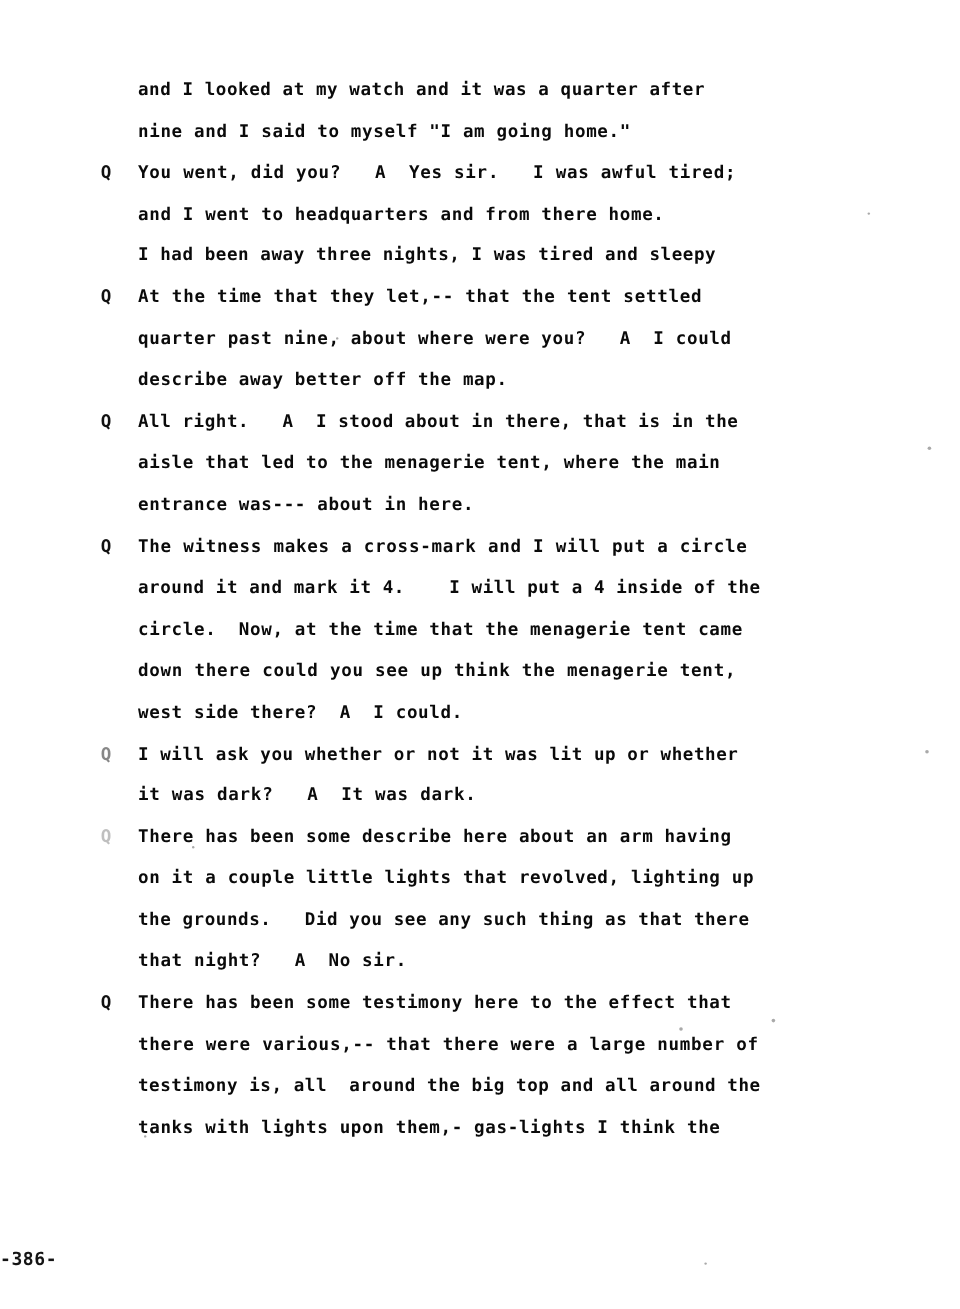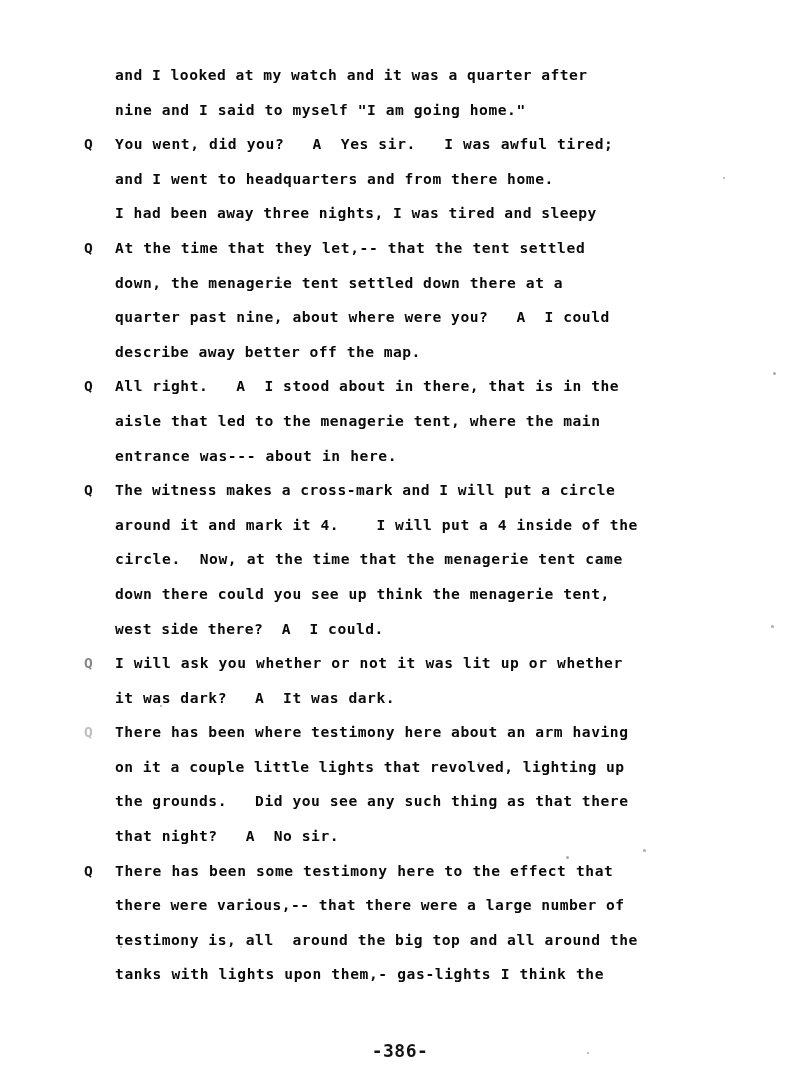--- a/index.html
+++ b/index.html
@@ -56,23 +56,22 @@
   
   .line:nth-child(3n)   .text { letter-spacing: 0.62px; }
   .line:nth-child(4n+1) .text { letter-spacing: 0.48px; }
 
   
   .folio {
     position: absolute;
     left: 0;
     top: 1040px;
     width: 800px;
-    text-align: center;
     font-family: "DejaVu Sans Mono", "Liberation Mono", monospace;
-    font-size: 18px;
+    font-size: 15px;
     font-weight: 700;
     letter-spacing: 0.5px;
     color: #141414;
   }
 
   
   .speck {
     position: absolute;
     background: #6f6f6f;
     border-radius: 50%;
@@ -105,24 +104,20 @@
     <div class="line">
       <span class="marker"></span>
       <span class="text">I had been away three nights, I was tired and sleepy</span>
     </div>
     <div class="line">
       <span class="marker">Q</span>
       <span class="text">At the time that they let,-- that the tent settled</span>
     </div>
     <div class="line">
       <span class="marker"></span>
-      <span class="text">down, the menagerie tent settled down there at a</span>
-    </div>
-    <div class="line">
-      <span class="marker"></span>
       <span class="text">quarter past nine, about where were you?   A  I could</span>
     </div>
     <div class="line">
       <span class="marker"></span>
       <span class="text">describe away better off the map.</span>
     </div>
     <div class="line">
       <span class="marker">Q</span>
       <span class="text">All right.   A  I stood about in there, that is in the</span>
     </div>
@@ -157,21 +152,21 @@
     <div class="line">
       <span class="marker faint">Q</span>
       <span class="text">I will ask you whether or not it was lit up or whether</span>
     </div>
     <div class="line">
       <span class="marker"></span>
       <span class="text">it was dark?   A  It was dark.</span>
     </div>
     <div class="line">
       <span class="marker vfaint">Q</span>
-      <span class="text">There has been where testimony here about an arm having</span>
+      <span class="text">There has been some describe here about an arm having</span>
     </div>
     <div class="line">
       <span class="marker"></span>
       <span class="text">on it a couple little lights that revolved, lighting up</span>
     </div>
     <div class="line">
       <span class="marker"></span>
       <span class="text">the grounds.   Did you see any such thing as that there</span>
     </div>
     <div class="line">

